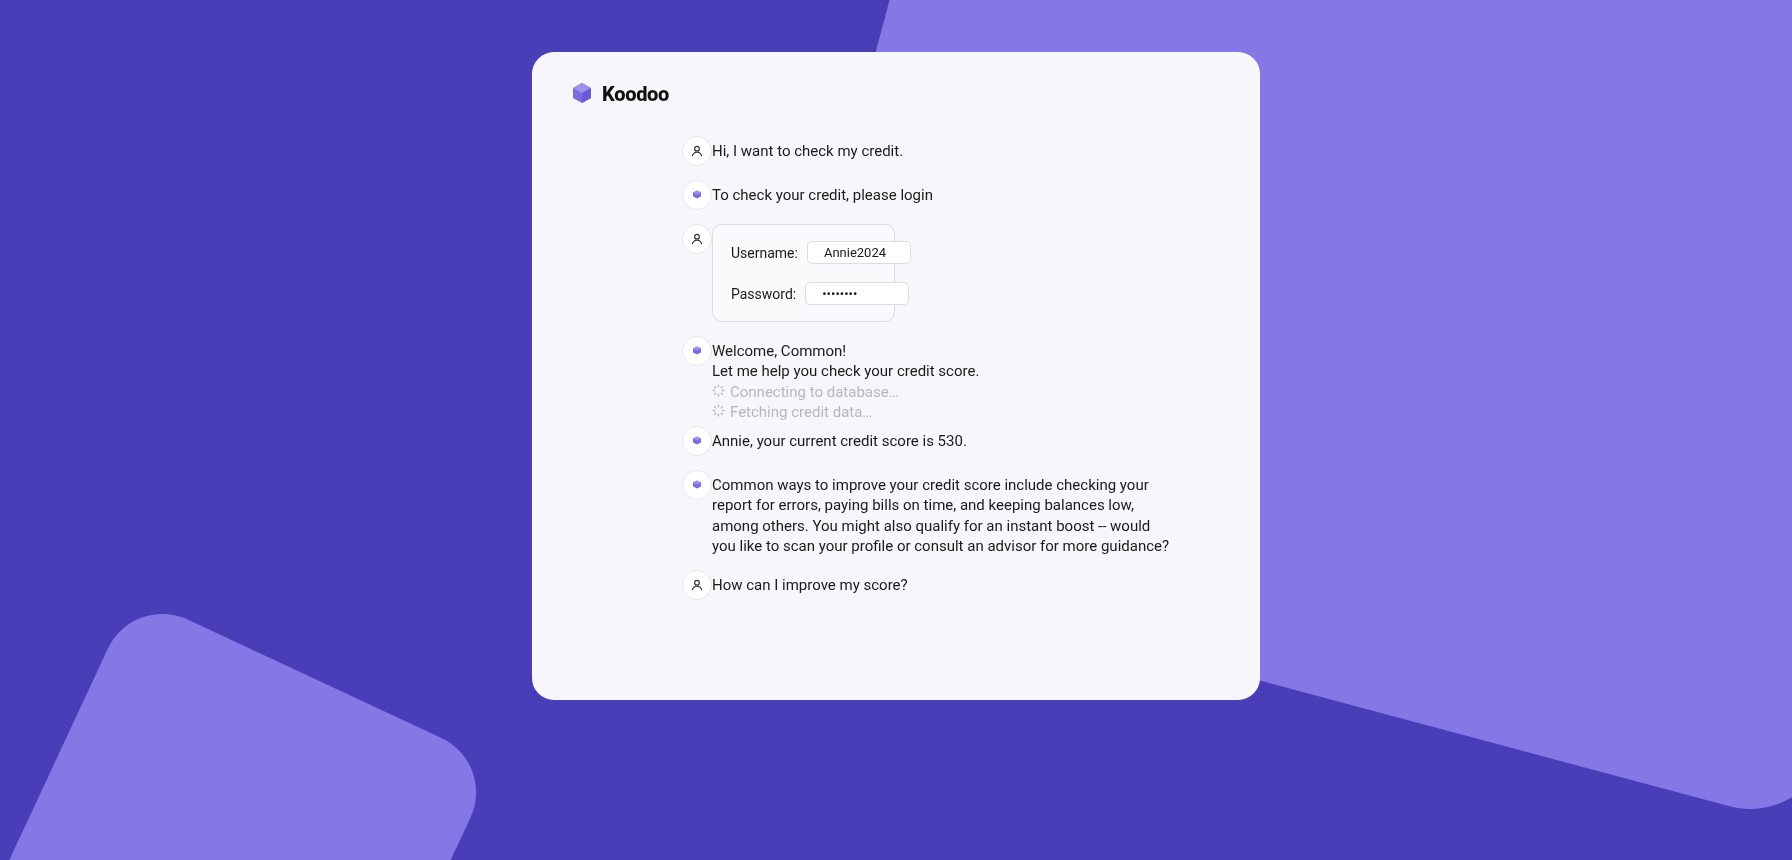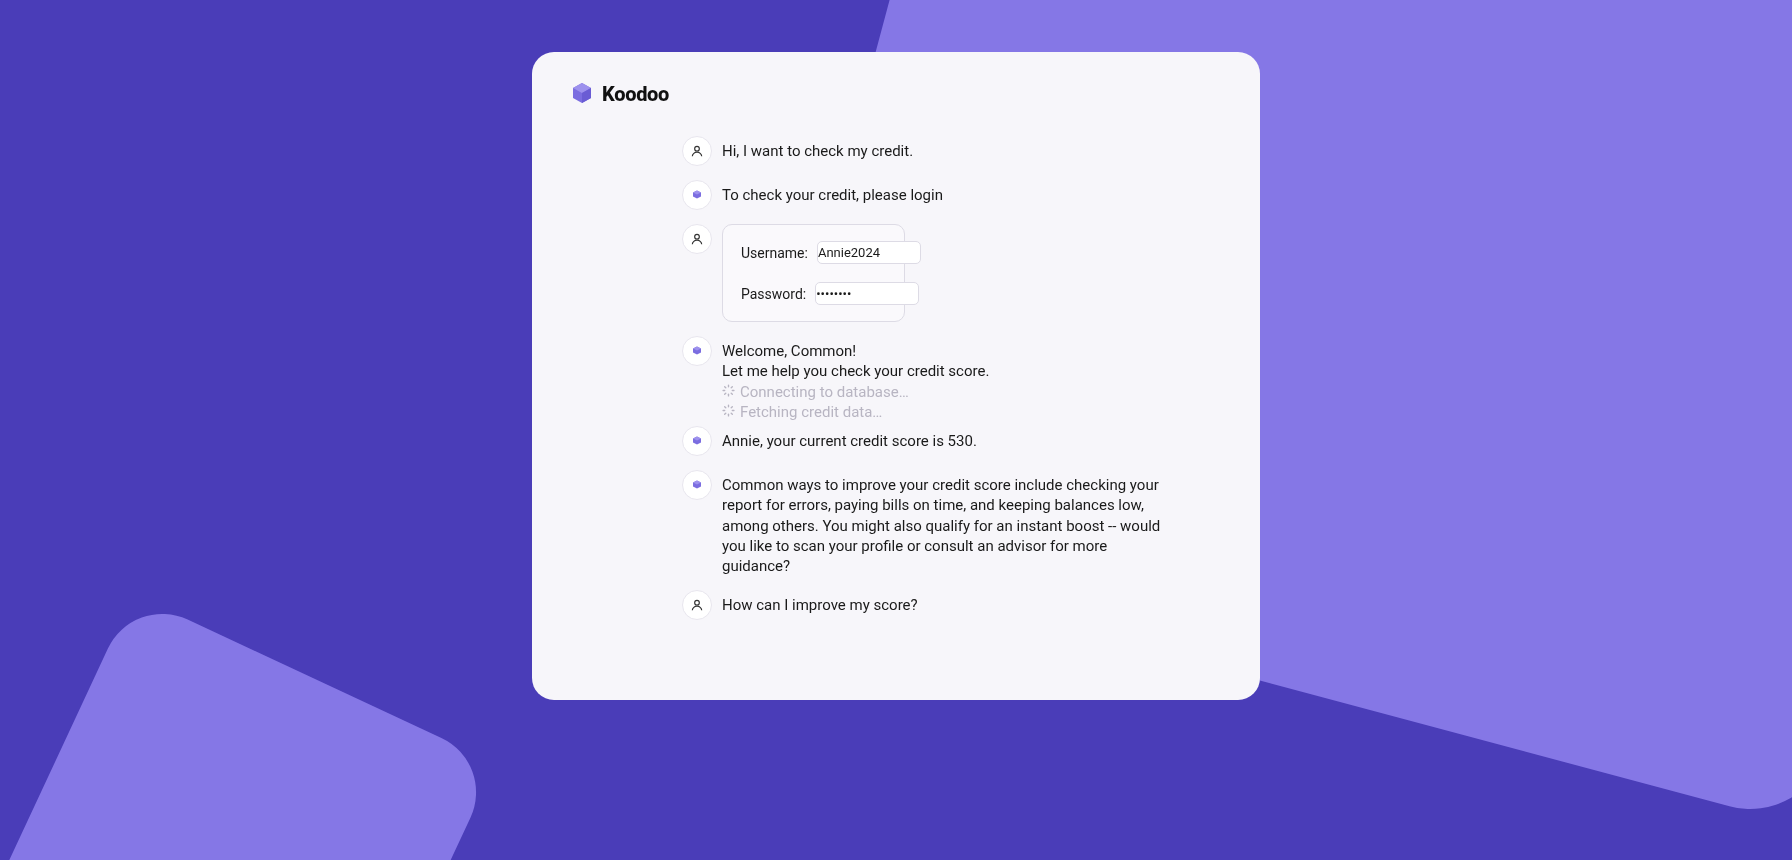--- a/index.html
+++ b/index.html
@@ -79,21 +79,21 @@
       flex: 1;
       display: flex;
       flex-direction: column;
       gap: 14px;
       padding-left: 114px;
       padding-right: 50px;
     }
     
     .message-row {
       display: flex;
-      gap: 10px;
+      gap: 0;
       align-items: flex-start;
     }
     
     .avatar {
       width: 30px;
       height: 30px;
       border-radius: 50%;
       background: #fff;
       border: 1px solid #e8e6ee;
       display: flex;
@@ -139,21 +139,21 @@
     
     .login-label {
       font-size: 14px;
       color: #1a1a1a;
     }
     
     .login-input {
       border: 1px solid #dddbe5;
       background: #fff;
       border-radius: 5px;
-      padding: 3px 0;
+      padding: 3px 16px;
       font-size: 13px;
       width: 104px;
       font-family: inherit;
       color: #1a1a1a;
     }
     
     .status-line {
       color: #b8b5c2;
       display: flex;
       gap: 5px;

